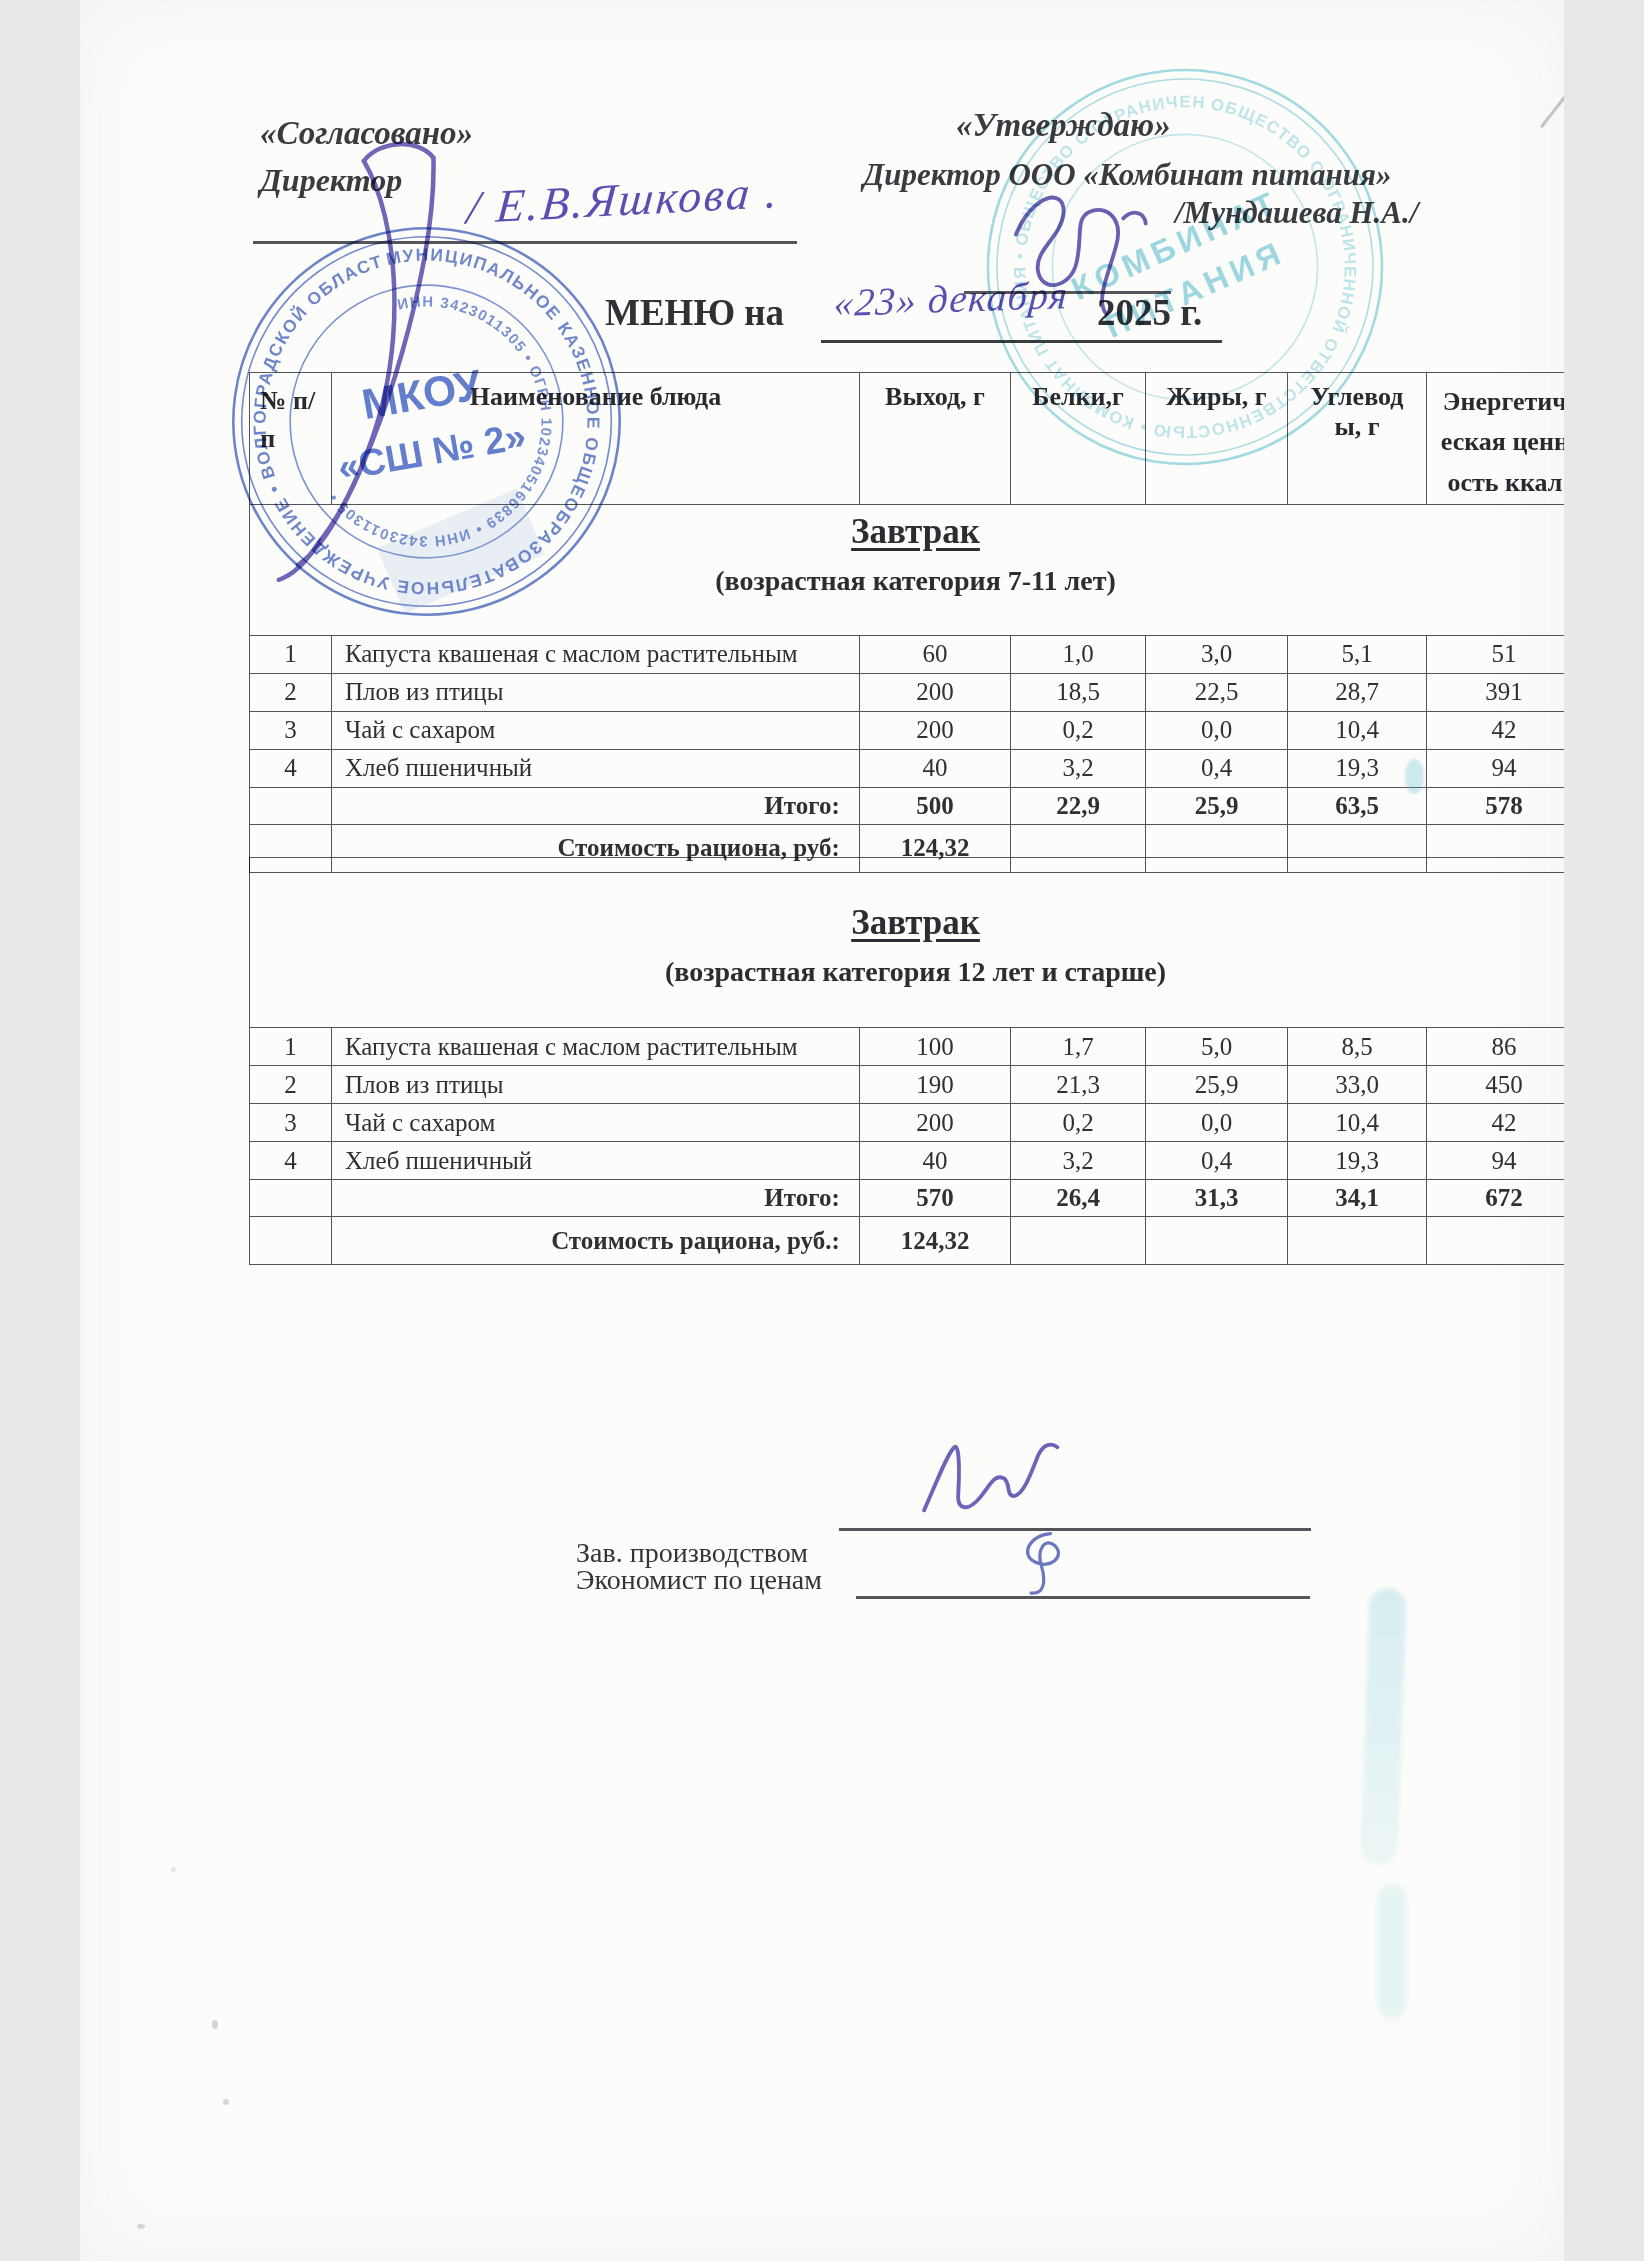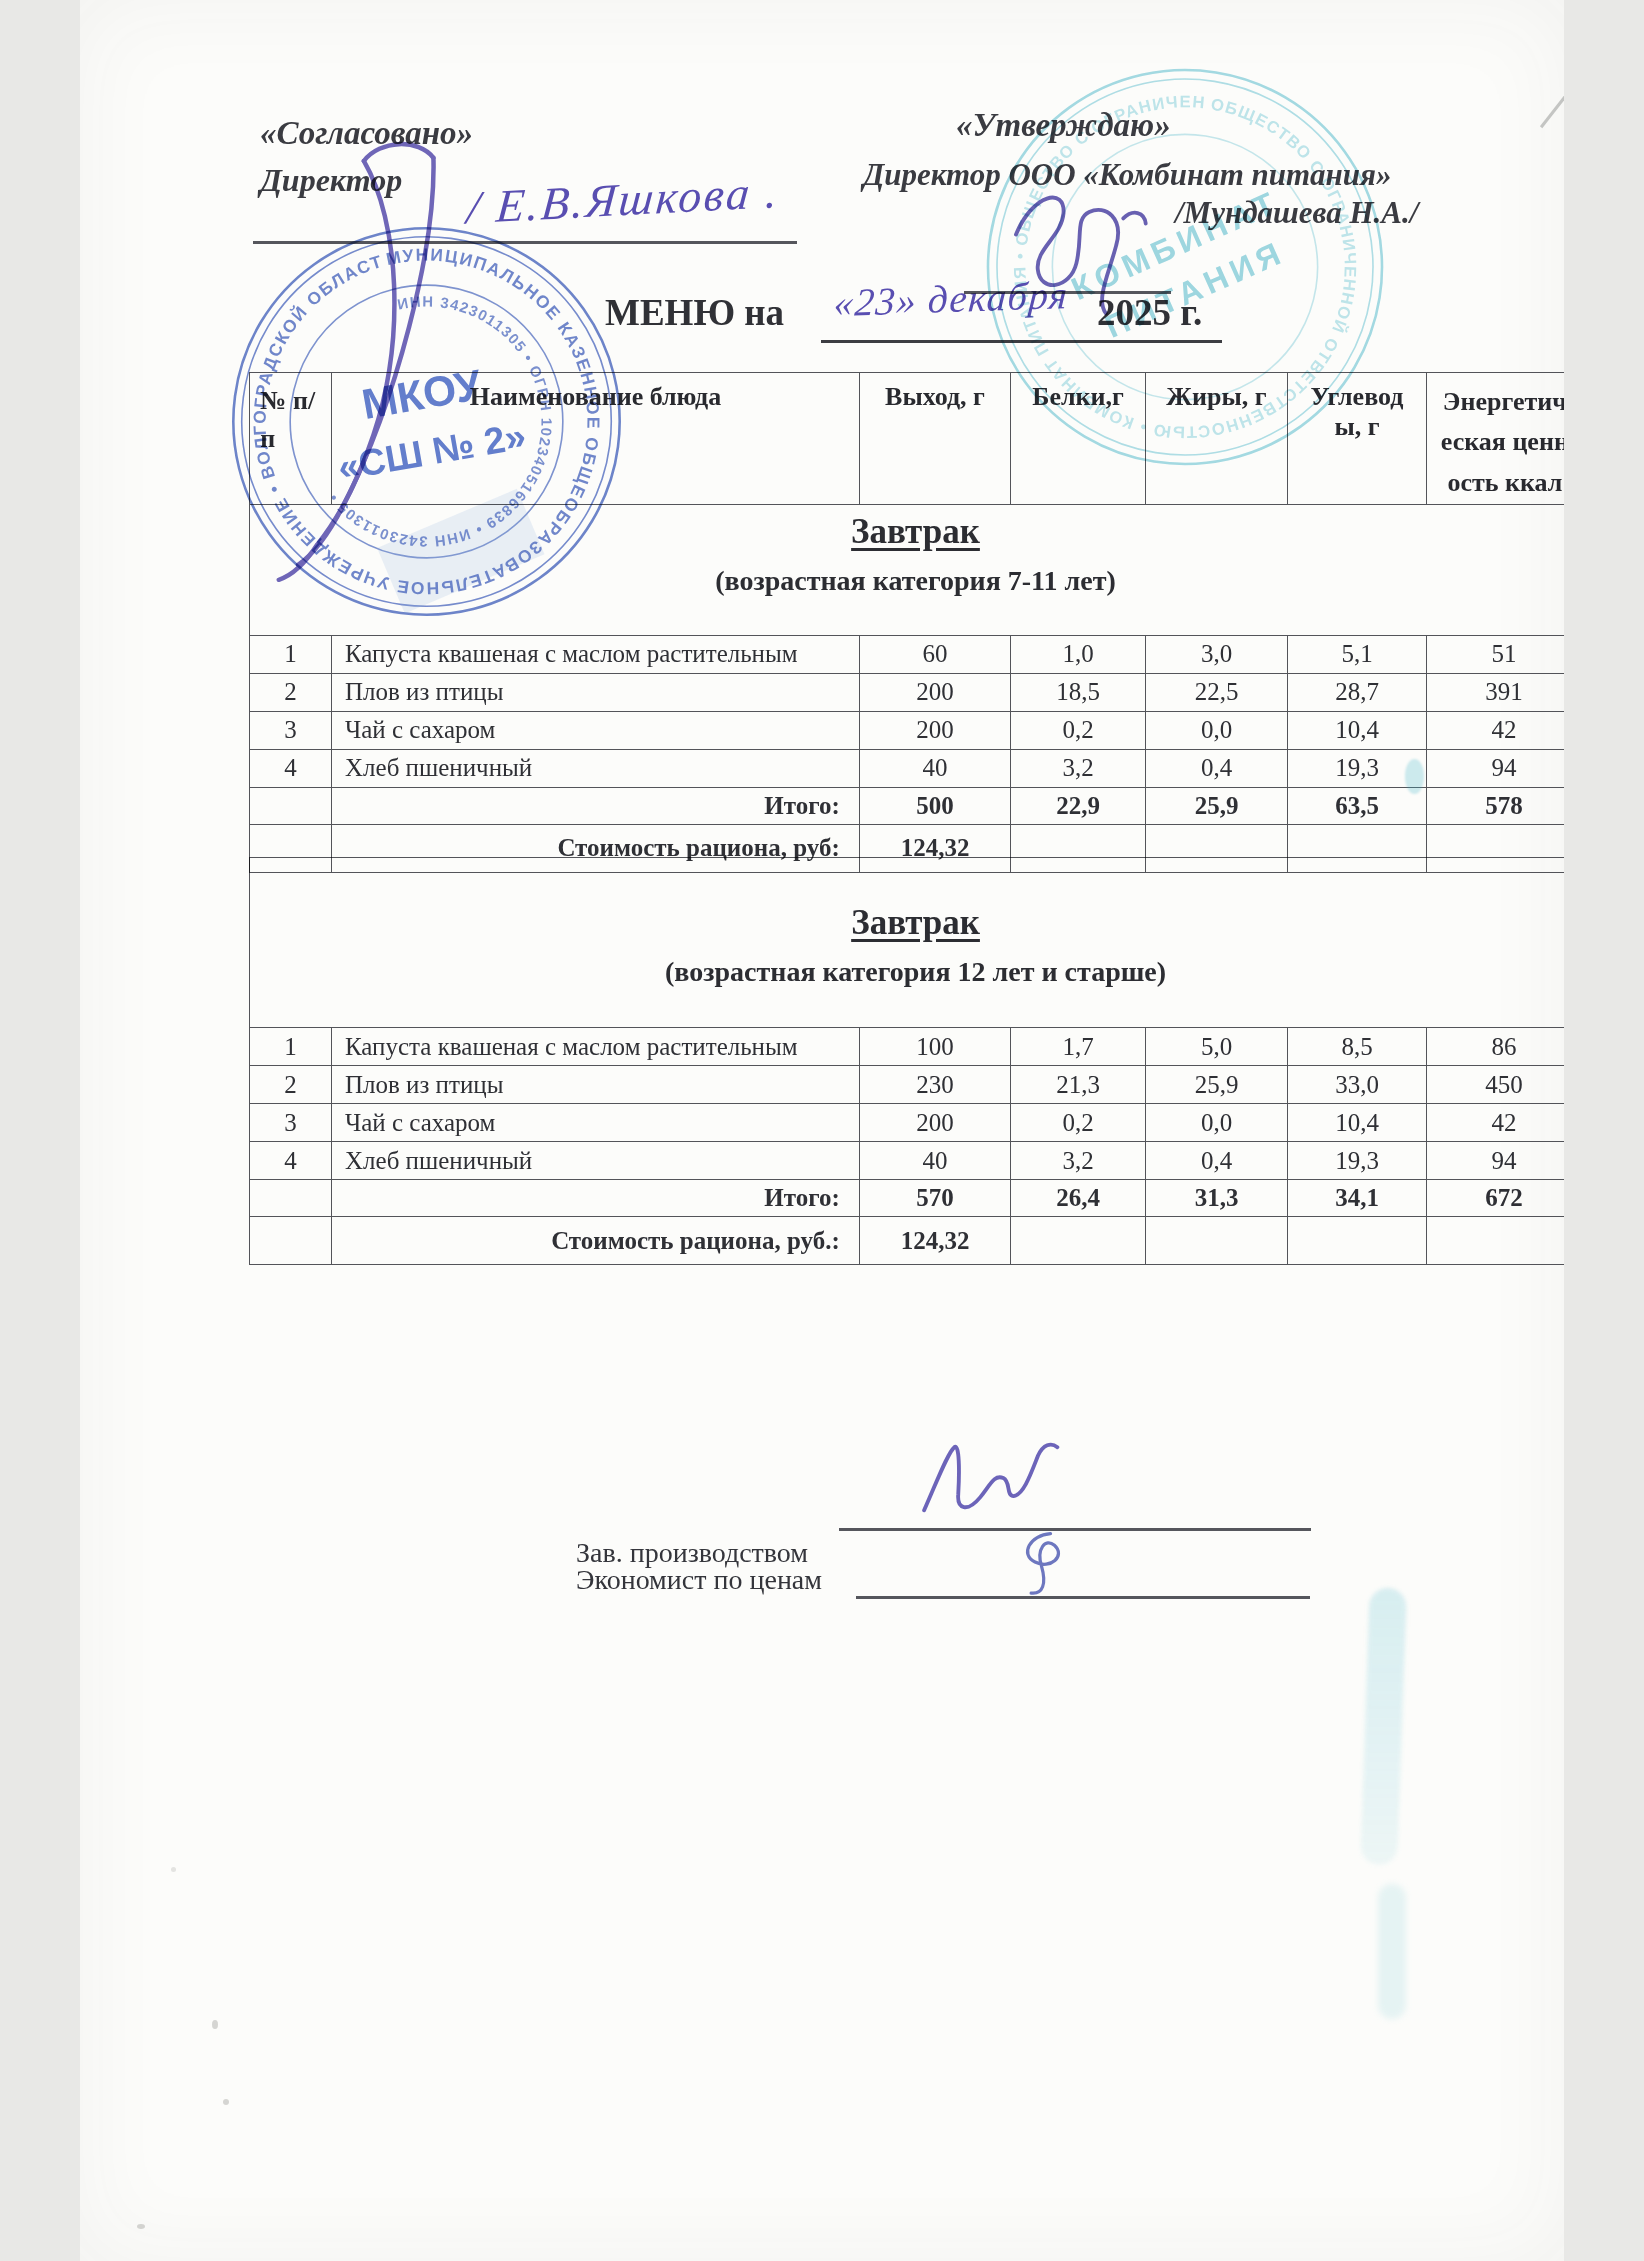--- a/index.html
+++ b/index.html
@@ -182,21 +182,21 @@
       <td class="c-dish">Капуста квашеная с маслом растительным</td>
       <td class="c-val">100</td>
       <td class="c-val">1,7</td>
       <td class="c-val">5,0</td>
       <td class="c-val">8,5</td>
       <td class="c-val">86</td>
     </tr>
     <tr class="r">
       <td class="c-num">2</td>
       <td class="c-dish">Плов из птицы</td>
-      <td class="c-val">230</td>
+      <td class="c-val">190</td>
       <td class="c-val">21,3</td>
       <td class="c-val">25,9</td>
       <td class="c-val">33,0</td>
       <td class="c-val">450</td>
     </tr>
     <tr class="r">
       <td class="c-num">3</td>
       <td class="c-dish">Чай с сахаром</td>
       <td class="c-val">200</td>
       <td class="c-val">0,2</td>

